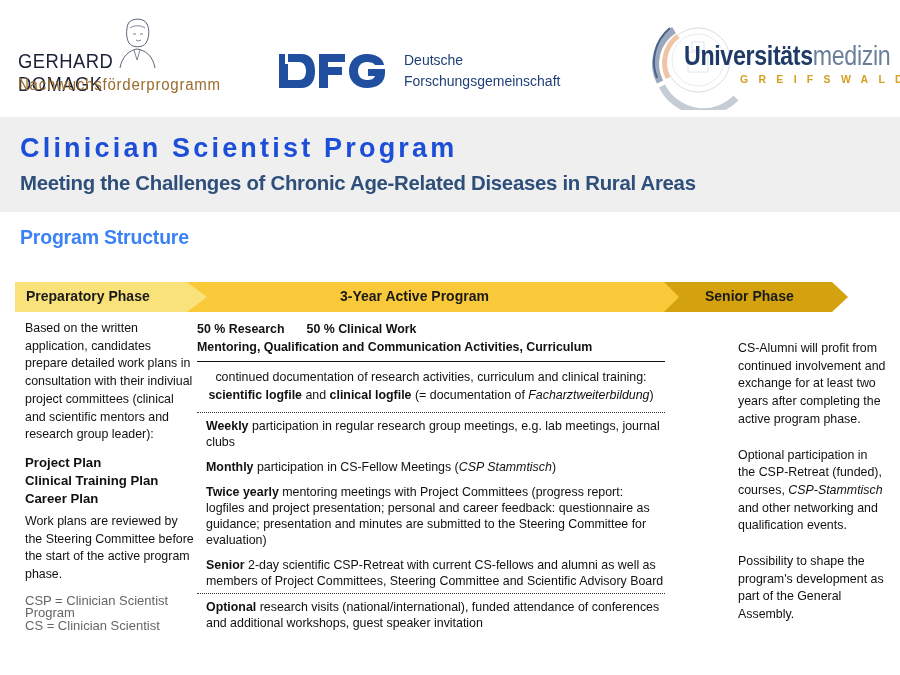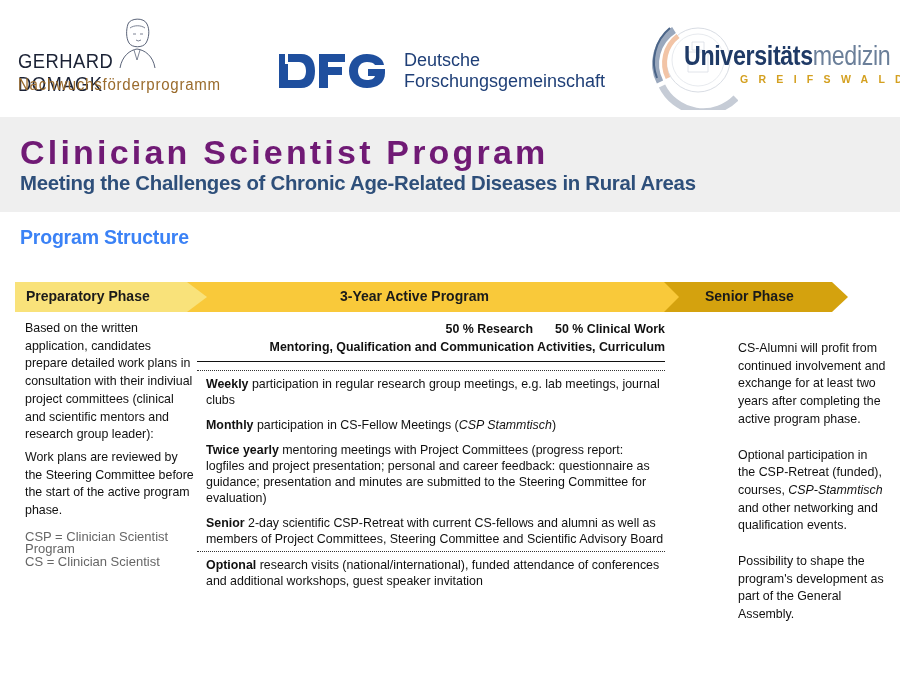--- a/index.html
+++ b/index.html
@@ -12,50 +12,50 @@
   
   .gd-logo { left: 18px; top: 30px; width: 210px; height: 70px; }
   .gd-name { position: absolute; left: 0; top: 20px; font-family: "Liberation Sans", sans-serif;
     font-size: 20px; letter-spacing: 0.5px; color: #1b2235; transform: scaleX(0.92); transform-origin: left; }
   .gd-name .gap { display: inline-block; width: 46px; }
   .gd-sub { position: absolute; left: 0; top: 46px; font-size: 16px; letter-spacing: 0.8px; color: #9a6b2c; transform: scaleX(0.94); transform-origin: left; }
   .gd-portrait { position: absolute; left: 98px; top: -14px; width: 42px; height: 52px; }
 
   .dfg-logo { left: 279px; top: 52px; width: 330px; height: 44px; }
   .dfg-mark { position: absolute; left: 0; top: 2px; width: 106px; height: 34px; }
-  .dfg-text { position: absolute; left: 125px; top: -2px; font-size: 18px; line-height: 21px; color: #1f3f77; }
+  .dfg-text { position: absolute; left: 125px; top: -2px; font-size: 14px; line-height: 21px; color: #1f3f77; }
 
   .um-logo { left: 648px; top: 20px; width: 250px; height: 90px; }
   .um-ring { position: absolute; left: 0; top: 0; width: 90px; height: 90px; }
   .um-text { position: absolute; left: 36px; top: 21px; font-size: 27px; color: #1f3a66; letter-spacing: -0.4px; transform: scaleX(0.86); transform-origin: left; white-space: nowrap; }
   .um-text .light { color: #6b7f99; }
   .um-text b { font-weight: bold; }
   .um-sub { position: absolute; left: 92px; top: 53px; font-size: 10.5px; font-weight: bold; letter-spacing: 10.3px; color: #d4a020; }
 
   
   .band { left: 0; top: 117px; width: 900px; height: 95px; background: #efefef; }
-  .title { left: 20px; top: 133px; font-size: 34px; font-weight: bold; letter-spacing: 3.2px; color: #701a75; white-space: nowrap; }
+  .title { left: 20px; top: 133px; font-size: 27px; font-weight: bold; letter-spacing: 3.2px; color: #1d4ed8; white-space: nowrap; }
   .subtitle { left: 20px; top: 171px; font-size: 21px; font-weight: bold; color: #2e4f7a; white-space: nowrap; letter-spacing: -0.3px; transform: scaleX(0.97); transform-origin: left; }
 
   .section { left: 20px; top: 226px; font-size: 19.5px; font-weight: bold; color: #3b82f6; letter-spacing: -0.2px; }
 
   
   .arrowbar { left: 0; top: 281px; width: 820px; height: 32px; }
   .phase-label { position: absolute; top: 7px; font-size: 14px; font-weight: bold; color: #1a1a1a; white-space: nowrap; }
 
   
   .col-text { font-size: 12.4px; line-height: 17.7px; color: #111; }
   .left-col { left: 25px; top: 320px; width: 170px; }
   .left-col .p { margin: 0; }
   .left-col .plans { margin-top: 10px; font-weight: bold; font-size: 13.2px; line-height: 18px; }
   .left-col .review { margin-top: 5px; }
   .left-col .note { margin-top: 11px; font-size: 13px; line-height: 12.5px; color: #666; }
 
   .mid { left: 197px; top: 320px; width: 468px; }
-  .mid .head { text-align: right; font-weight: bold; font-size: 12.4px; line-height: 18px; }
+  .mid .head { text-align: left; font-weight: bold; font-size: 12.4px; line-height: 18px; }
   .mid .head .gap { display: inline-block; width: 22px; }
   .mid .solid { border-top: 1.4px solid #111; margin: 5px 0 6px 0; }
   .mid .doc { text-align: center; font-size: 12.4px; line-height: 18px; }
   .mid .dotted { border-top: 1.4px dotted #333; margin: 8px 0 0 0; }
   .mid .item { padding-left: 9px; margin-top: 9px; font-size: 12.4px; line-height: 16px; }
   .mid .item b { font-weight: bold; }
   .mid .item.first { margin-top: 5px; }
   .mid .item.last { margin-top: 5px; }
 
   .right-col { left: 738px; top: 320px; width: 150px; margin-top: 20px; }
@@ -124,33 +124,42 @@
     <polygon points="185,1 664,1 679,16 664,31 185,31" fill="#f9c93a"></polygon>
     <polygon points="15,1 187,1 207,16 187,31 15,31" fill="#f9e27a"></polygon>
   </svg>
   <div class="phase-label" style="left:26px">Preparatory Phase</div>
   <div class="phase-label" style="left:340px">3-Year Active Program</div>
   <div class="phase-label" style="left:705px">Senior Phase</div>
 </div>
 
 <div class="abs left-col col-text">
   <p class="p">Based on the written application, candidates prepare detailed work plans in consultation with their indiviual project committees (clinical and scientific mentors and research group leader):</p>
+  <div class="plans">
+    <div>Project Plan</div>
+    <div>Clinical Training Plan</div>
+    <div>Career Plan</div>
+  </div>
   <p class="p review">Work plans are reviewed by the Steering Committee before the start of the active program phase.</p>
   <div class="note">
     <div>CSP = Clinician Scientist Program</div>
     <div>CS = Clinician Scientist</div>
   </div>
 </div>
 
 <div class="abs mid">
   <div class="head">
     <span>50 % Research</span><span class="gap"></span><span>50 % Clinical Work</span>
   </div>
   <div class="head">Mentoring, Qualification and Communication Activities, Curriculum</div>
   <div class="solid"></div>
+  <div class="doc">
+    <div>continued documentation of research activities, curriculum and clinical training:</div>
+    <div><b>scientific logfile</b><span> and </span><b>clinical logfile</b><span> (= documentation of </span><i>Facharztweiterbildung</i><span>)</span></div>
+  </div>
   <div class="dotted"></div>
 
   <div class="item first"><b>Weekly</b><span> participation in regular research group meetings, e.g. lab meetings, journal clubs</span></div>
   <div class="item"><b>Monthly</b><span> participation in CS-Fellow Meetings (</span><i>CSP Stammtisch</i><span>)</span></div>
   <div class="item"><b>Twice yearly</b><span> mentoring meetings with Project Committees (progress report: logfiles and project presentation; personal and career feedback: questionnaire as guidance; presentation and minutes are submitted to the Steering Committee for evaluation)</span></div>
   <div class="item"><b>Senior</b><span> 2-day scientific CSP-Retreat with current CS-fellows and alumni as well as members of Project Committees, Steering Committee and Scientific Advisory Board</span></div>
   <div class="dotted" style="margin-top:4px"></div>
   <div class="item last"><b>Optional</b><span> research visits (national/international), funded attendance of conferences and additional workshops, guest speaker invitation</span></div>
 </div>
 

